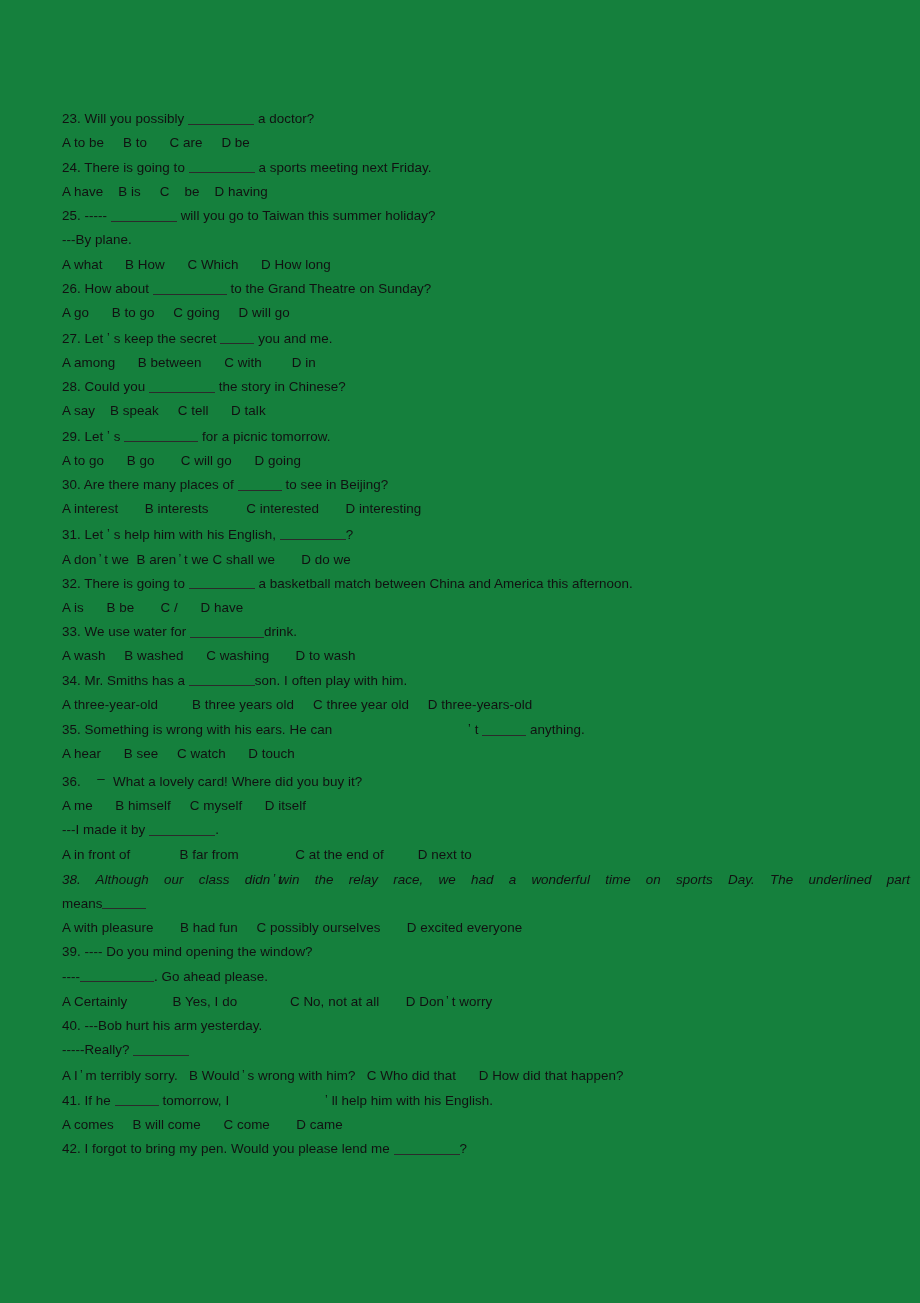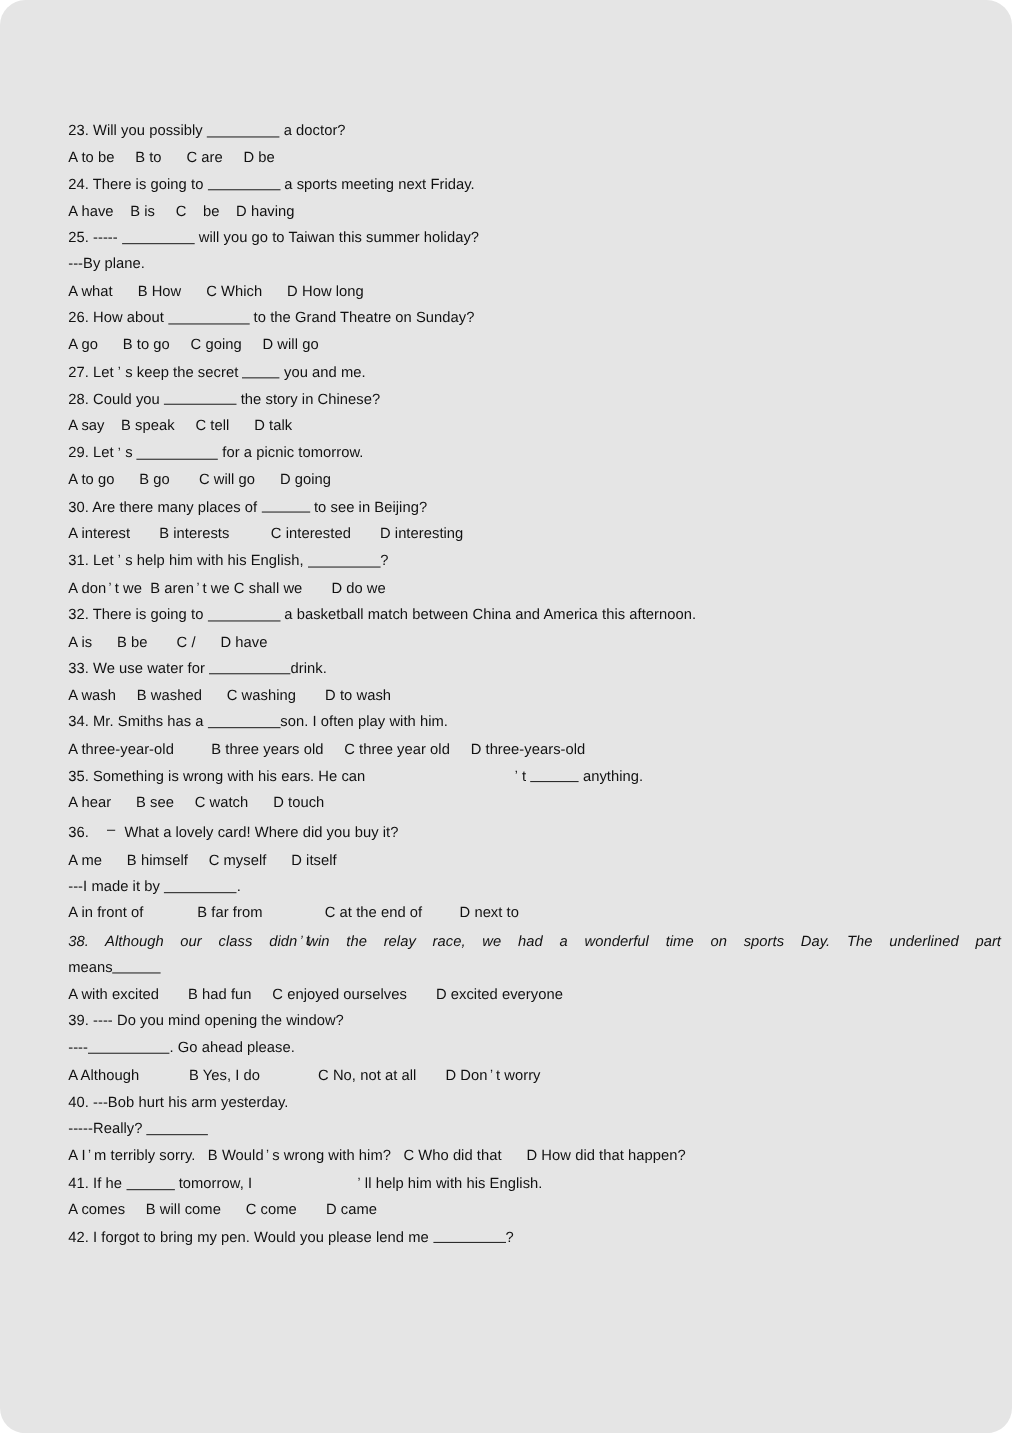--- a/index.html
+++ b/index.html
@@ -5,25 +5,24 @@
 <style>
   html, body {
     margin: 0;
     padding: 0;
     background: #ffffff;
   }
   .page {
     position: relative;
     width: 920px;
     height: 1303px;
-    background: #e5e5e5;
+    background: #15803d;
     overflow: hidden;
     font-family: "Liberation Sans", sans-serif;
     color: #000000;
-    border-radius: 23px;
     -webkit-font-smoothing: antialiased;
   }
   .content {
     position: absolute;
     left: 62px;
     top: 107px;
     width: 848px;
   }
   .ln {
     font-size: 13.4px;
@@ -90,20 +89,21 @@
     <div class="ln">A have    B is     C    be    D having</div>
 
     <div class="ln"><span>25. ----- </span><span class="blank b-lg"></span><span> will you go to Taiwan this summer holiday?</span></div>
     <div class="ln">---By plane.</div>
     <div class="ln">A what      B How      C Which      D How long</div>
 
     <div class="ln"><span>26. How about </span><span class="blank b-xl"></span><span> to the Grand Theatre on Sunday?</span></div>
     <div class="ln">A go      B to go     C going     D will go</div>
 
     <div class="ln"><span>27. Let</span><span class="apo">’</span><span>s keep the secret </span><span class="blank b-xs"></span><span> you and me.</span></div>
+    <div class="ln">A among      B between      C with        D in</div>
 
     <div class="ln"><span>28. Could you </span><span class="blank b-lg"></span><span> the story in Chinese?</span></div>
     <div class="ln">A say    B speak     C tell      D talk</div>
 
     <div class="ln"><span>29. Let</span><span class="apo">’</span><span>s </span><span class="blank b-xl"></span><span> for a picnic tomorrow.</span></div>
     <div class="ln">A to go      B go       C will go      D going</div>
 
     <div class="ln"><span>30. Are there many places of </span><span class="blank b-sm"></span><span> to see in Beijing?</span></div>
     <div class="ln">A interest       B interests          C interested       D interesting</div>
 
@@ -123,25 +123,25 @@
     <div class="ln">A hear      B see     C watch      D touch</div>
 
     <div class="ln"><span>36.</span><span class="dash-raised" style="margin-left:14px;margin-right:6px;">–</span><span>What a lovely card! Where did you buy it?</span></div>
     <div class="ln">A me      B himself     C myself      D itself</div>
     <div class="ln"><span>---I made it by </span><span class="blank b-lg"></span><span>.</span></div>
 
     <div class="ln">A in front of             B far from               C at the end of         D next to</div>
 
     <div class="ln justify"><span>38. Although  our  class  didn</span><span class="apo-tight">’</span><span class="ov-t">t</span><span>win  the  relay  race,  we  had  a  wonderful  time  on  sports  Day.  The  underlined  part</span></div>
     <div class="ln"><span>means</span><span class="blank b-sm"></span></div>
-    <div class="ln">A with excited       B had fun     C enjoyed ourselves       D excited everyone</div>
+    <div class="ln">A with pleasure       B had fun     C possibly ourselves       D excited everyone</div>
 
     <div class="ln">39. ---- Do you mind opening the window?</div>
     <div class="ln"><span>----</span><span class="blank b-xl"></span><span>. Go ahead please.</span></div>
-    <div class="ln"><span>A Although            B Yes, I do              C No, not at all       D Don</span><span class="apo-tight">’</span><span>t worry</span></div>
+    <div class="ln"><span>A Certainly            B Yes, I do              C No, not at all       D Don</span><span class="apo-tight">’</span><span>t worry</span></div>
 
     <div class="ln">40. ---Bob hurt his arm yesterday.</div>
     <div class="ln"><span>-----Really? </span><span class="blank b-md"></span></div>
     <div class="ln"><span>A I</span><span class="apo-tight">’</span><span>m terribly sorry.   B Would</span><span class="apo-tight">’</span><span>s wrong with him?   C Who did that      D How did that happen?</span></div>
 
     <div class="ln"><span>41. If he </span><span class="blank b-sm"></span><span> tomorrow, I</span><span class="gap-mid"></span><span class="apo">’</span><span>ll help him with his English.</span></div>
     <div class="ln">A comes     B will come      C come       D came</div>
 
     <div class="ln"><span>42. I forgot to bring my pen. Would you please lend me </span><span class="blank b-lg"></span><span>?</span></div>
 

